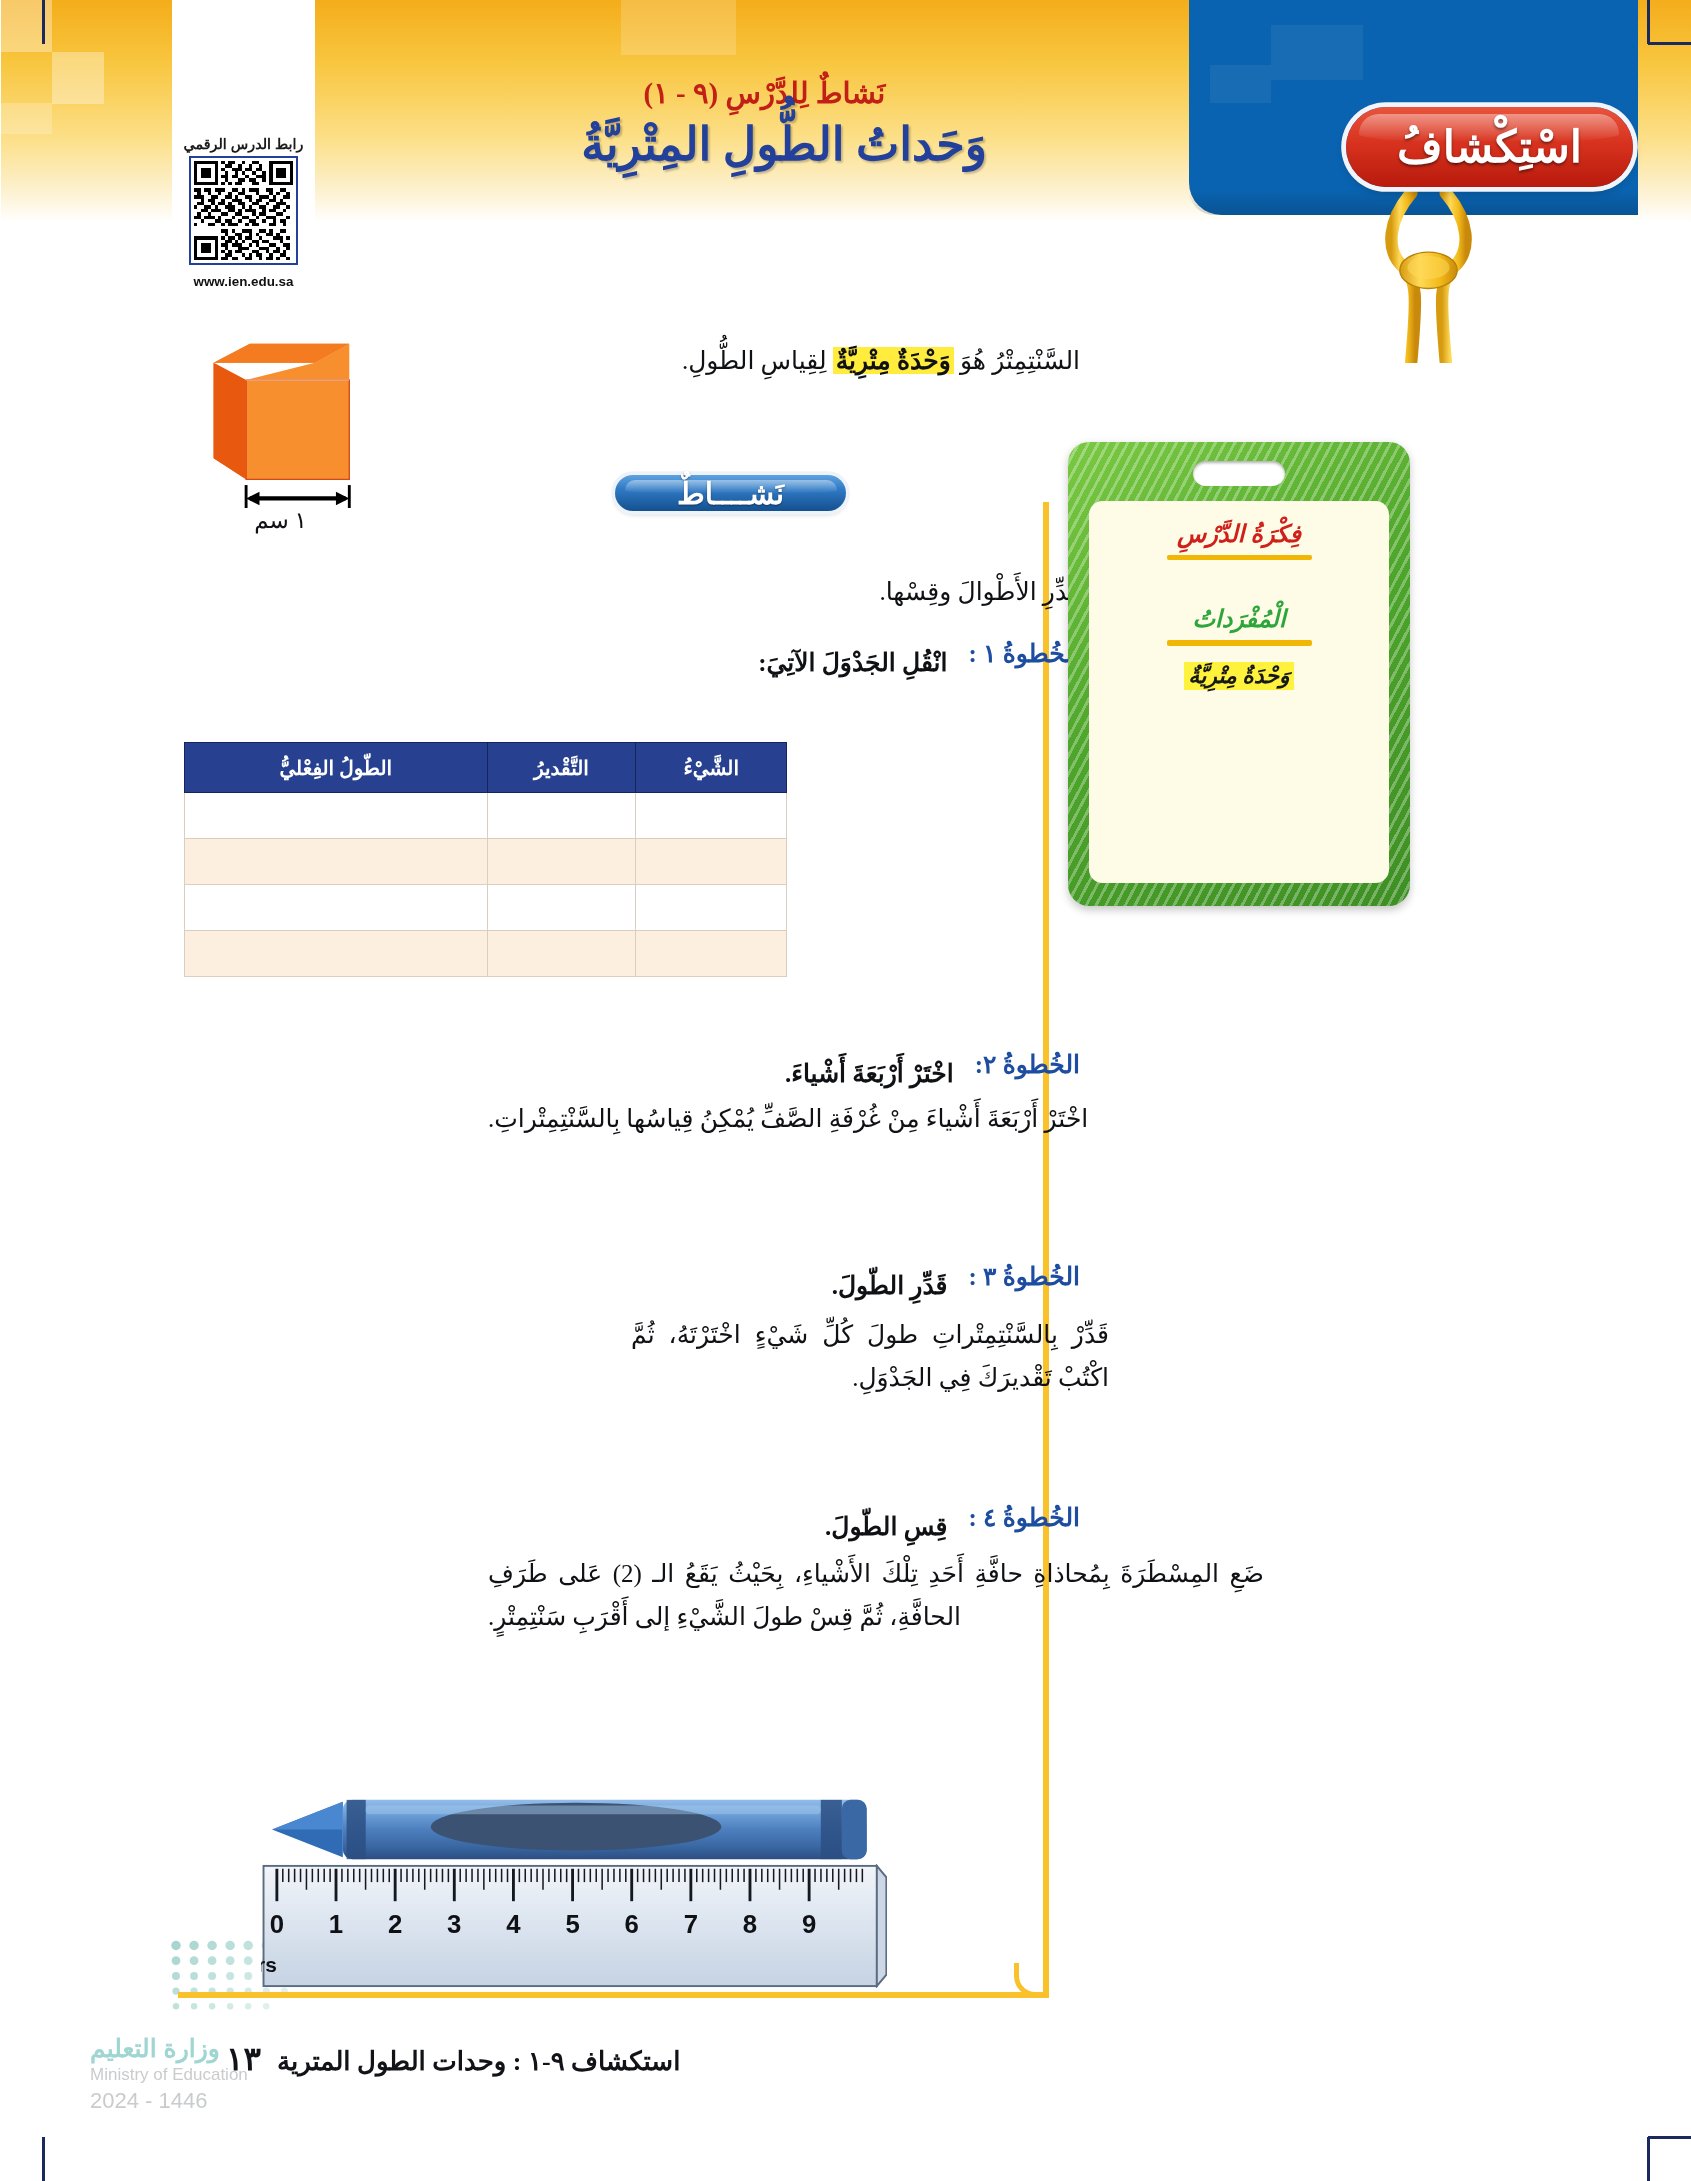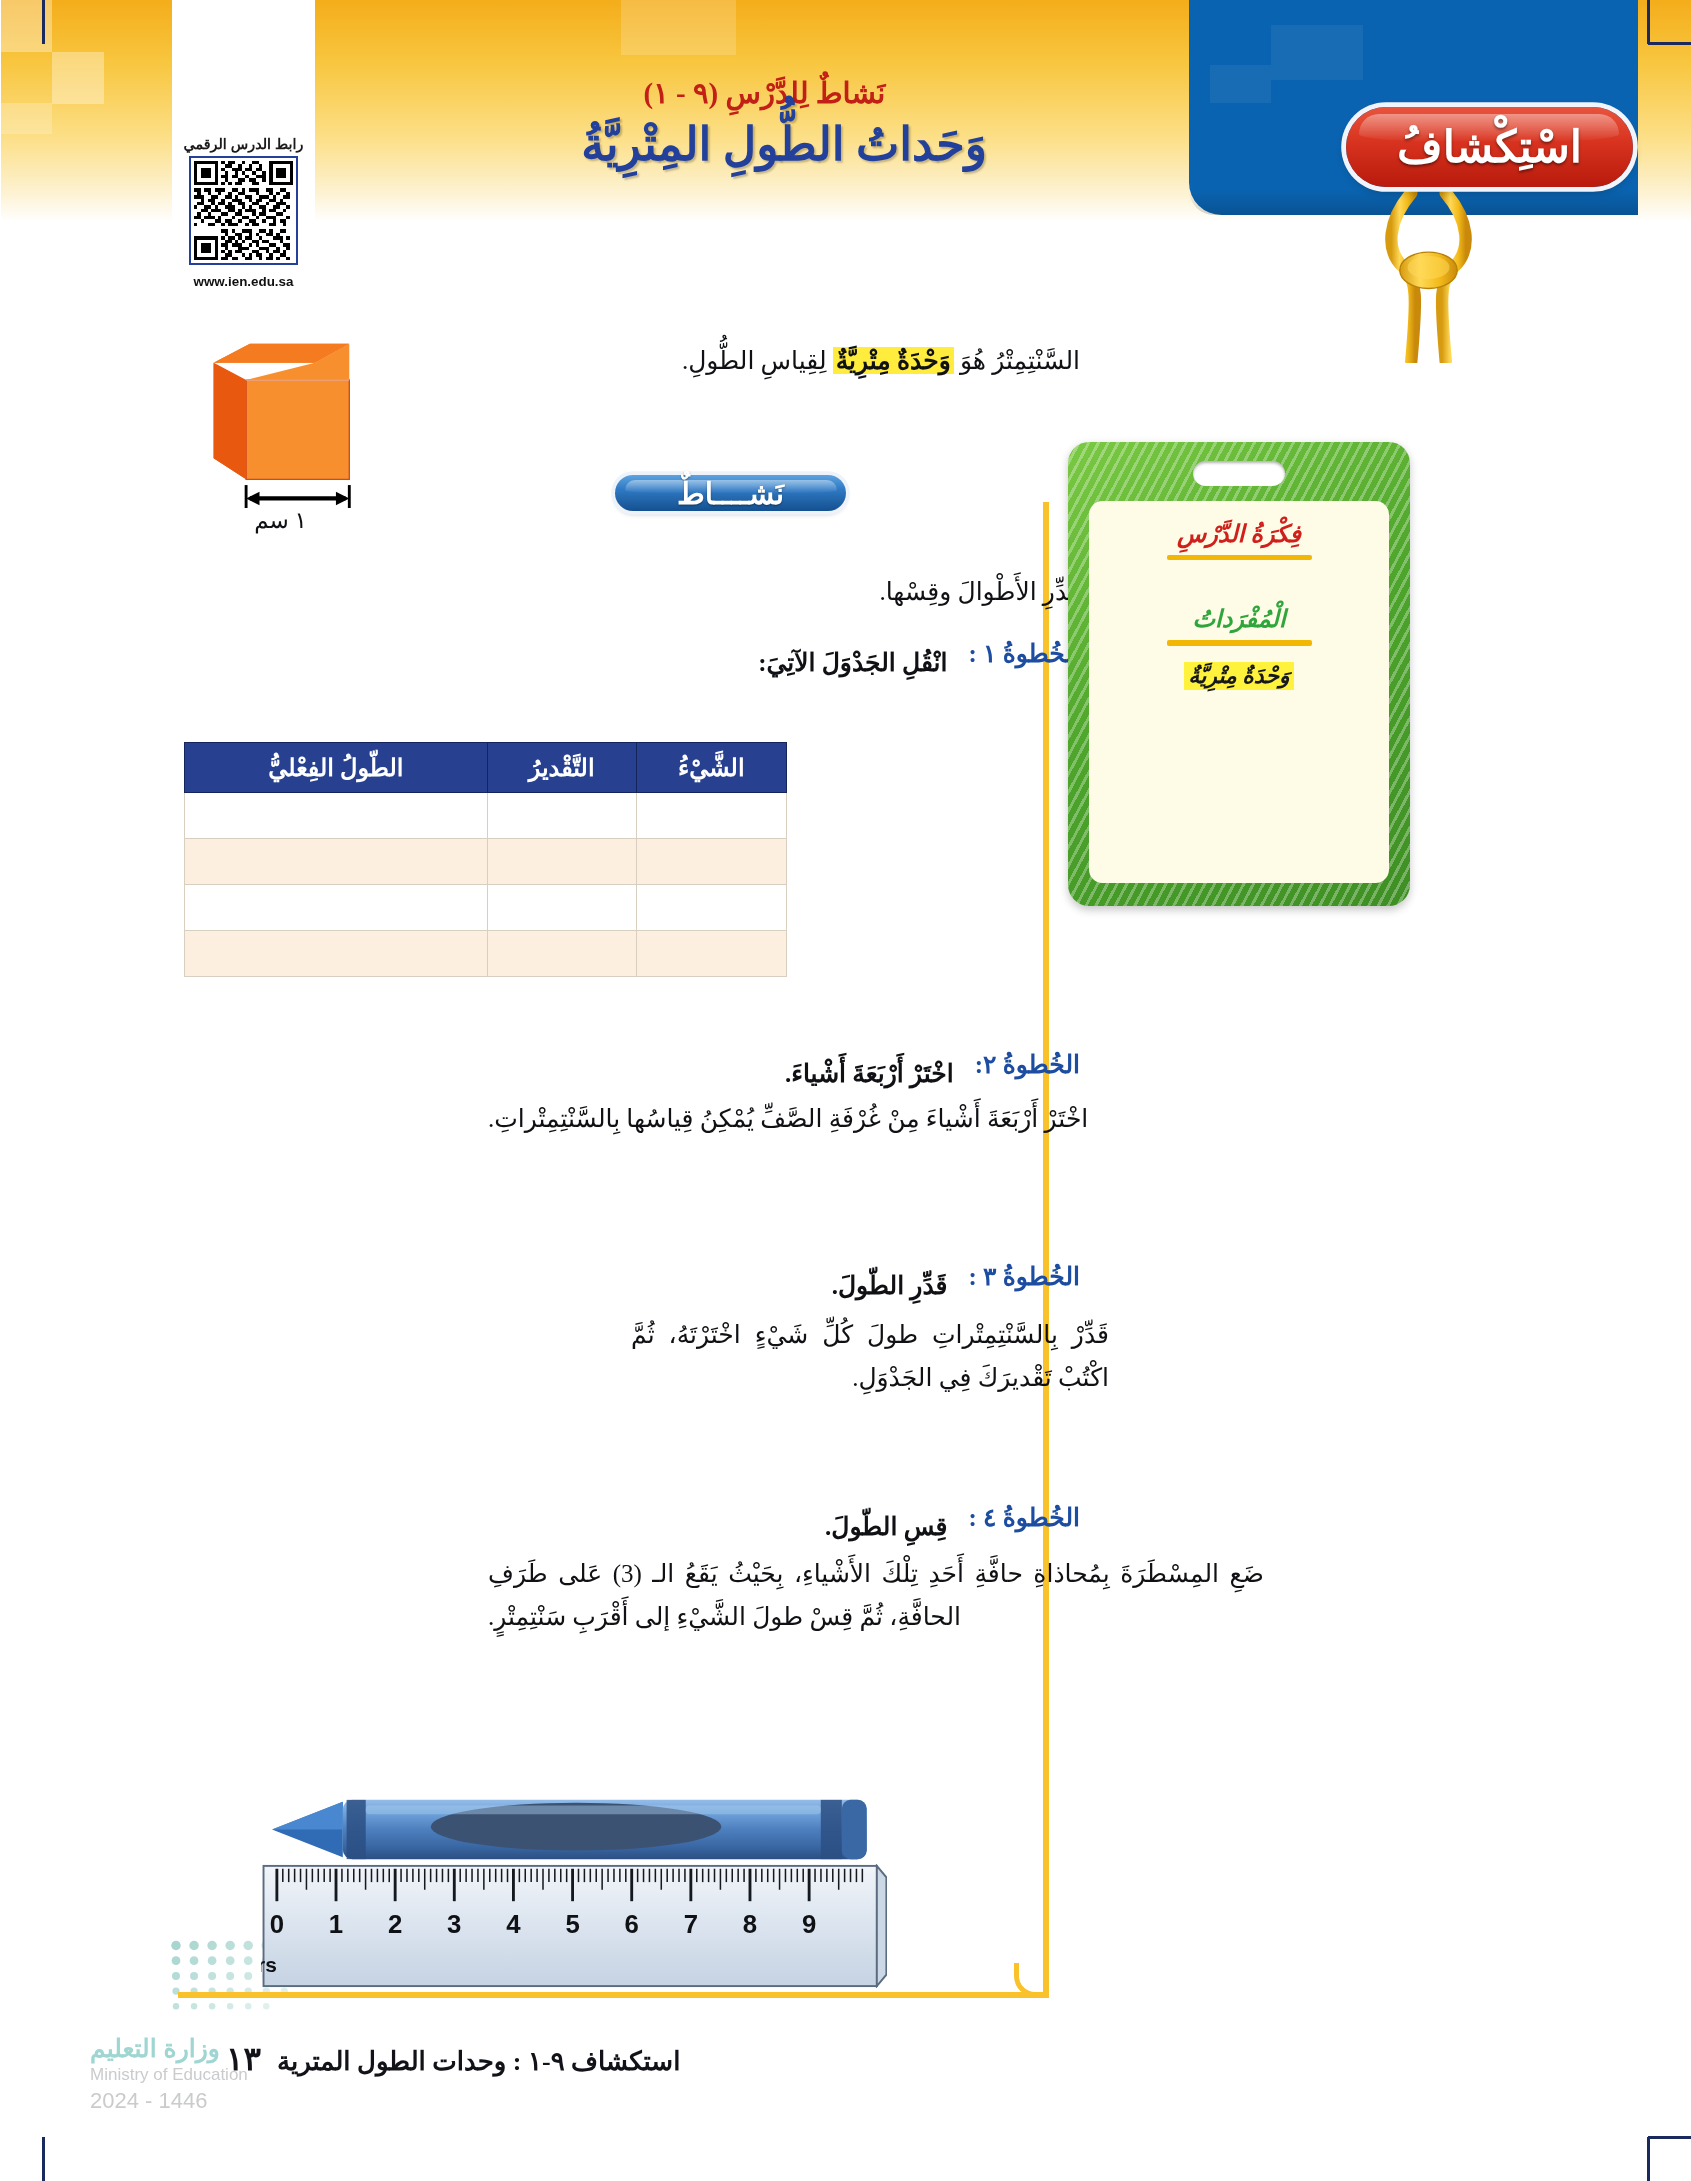--- a/index.html
+++ b/index.html
@@ -334,21 +334,21 @@
     position: absolute;
     left: 184px; top: 742px;
     width: 603px;
     border-collapse: collapse;
     z-index: 3;
     direction: rtl;
   }
   .tbl th {
     background: #27408f;
     color: #ffffff;
-    font-size: 24px;
+    font-size: 20px;
     font-weight: 700;
     height: 50px;
     border: 1.9px solid #15255c;
     text-align: center;
   }
   .tbl td {
     height: 46px;
     border: 1.9px solid #d8cfc0;
     background: #ffffff;
   }
@@ -730,21 +730,21 @@
 <div class="step-row" style="top:1262px;">
   <div class="step-label">الخُطوةُ ٣ :</div>
   <div class="step-head">قَدِّرِ الطّولَ.</div>
 </div>
 <div class="step-para last-right" style="top:1313px; right:583px; width:478px;">قَدِّرْ بِالسَّنْتِمِتْراتِ طولَ كُلِّ شَيْءٍ اخْتَرْتَهُ، ثُمَّ اكْتُبْ تَقْديرَكَ فِي الجَدْوَلِ.</div>
 
 <div class="step-row" style="top:1503px;">
   <div class="step-label">الخُطوةُ ٤ :</div>
   <div class="step-head">قِسِ الطّولَ.</div>
 </div>
-<div class="step-para" style="top:1552px; right:428px; width:776px;">ضَعِ المِسْطَرَةَ بِمُحاذاةِ حافَّةِ أَحَدِ تِلْكَ الأَشْياءِ، بِحَيْثُ يَقَعُ الـ (3) عَلى طَرَفِ الحافَّةِ، ثُمَّ قِسْ طولَ الشَّيْءِ إلى أَقْرَبِ سَنْتِمِتْرٍ.</div>
+<div class="step-para" style="top:1552px; right:428px; width:776px;">ضَعِ المِسْطَرَةَ بِمُحاذاةِ حافَّةِ أَحَدِ تِلْكَ الأَشْياءِ، بِحَيْثُ يَقَعُ الـ (2) عَلى طَرَفِ الحافَّةِ، ثُمَّ قِسْ طولَ الشَّيْءِ إلى أَقْرَبِ سَنْتِمِتْرٍ.</div>
 
 <svg class="crayon-wrap" viewBox="0 0 660 78">
   <defs>
     <linearGradient id="cry" x1="0" y1="0" x2="0" y2="1">
       <stop offset="0%" stop-color="#93bce8"></stop>
       <stop offset="22%" stop-color="#6fa2da"></stop>
       <stop offset="50%" stop-color="#4d7fbe"></stop>
       <stop offset="78%" stop-color="#3a68a4"></stop>
       <stop offset="100%" stop-color="#2c4f83"></stop>
     </linearGradient>

